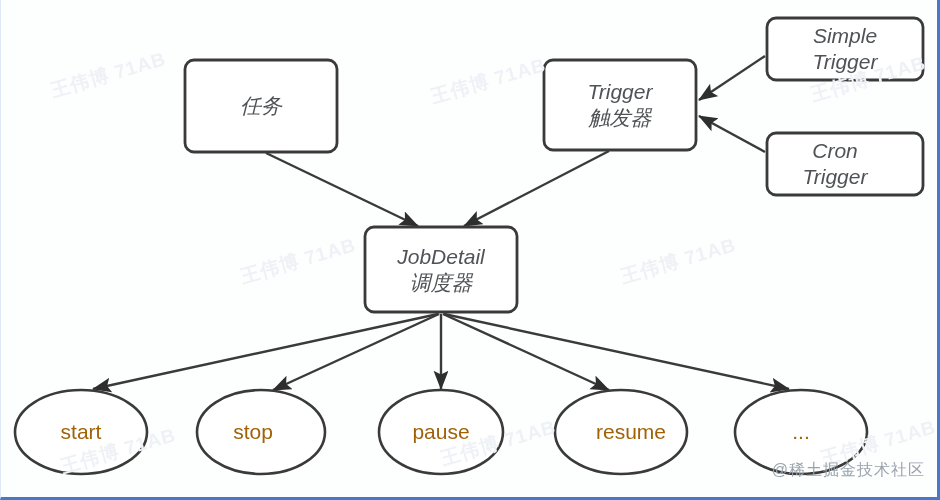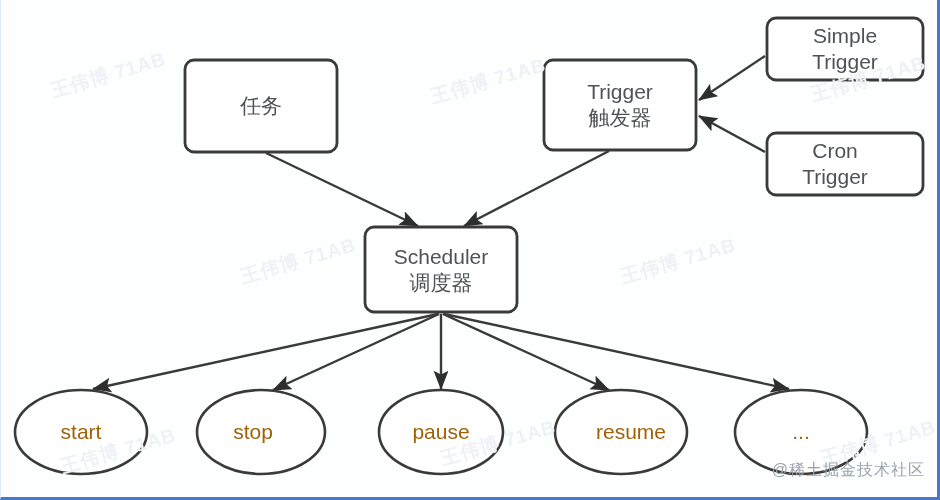--- a/index.html
+++ b/index.html
@@ -53,20 +53,21 @@
     position: absolute;
     display: flex;
     flex-direction: column;
     align-items: center;
     justify-content: center;
     color: #4f5256;
     text-align: left;
     line-height: 1.22;
     white-space: nowrap;
     pointer-events: none;
+    font-style: italic;
   }
   .node-label .line1 { font-size: 21px; }
   .node-label .line2 { font-size: 21px; }
   .ellipse-label {
     position: absolute;
     display: flex;
     align-items: center;
     justify-content: center;
     color: #a16207;
     font-size: 21px;
@@ -130,21 +131,21 @@
       </div>
       <div class="node-label" style="left: 766px; top: 18px; width: 156px; height: 62px;">
         <span class="line1">Simple</span>
         <span class="line2">Trigger</span>
       </div>
       <div class="node-label" style="left: 766px; top: 133px; width: 136px; height: 62px;">
         <span class="line1">Cron</span>
         <span class="line2">Trigger</span>
       </div>
       <div class="node-label" style="left: 364px; top: 227px; width: 152px; height: 85px;">
-        <span class="line1">Scheduler</span>
+        <span class="line1">JobDetail</span>
         <span class="line2">调度器</span>
       </div>
       <div class="ellipse-label" style="left: 14px; top: 390px; width: 132px; height: 84px;">start</div>
       <div class="ellipse-label" style="left: 188px; top: 390px; width: 128px; height: 84px;">stop</div>
       <div class="ellipse-label" style="left: 378px; top: 390px; width: 124px; height: 84px;">pause</div>
       <div class="ellipse-label" style="left: 564px; top: 390px; width: 132px; height: 84px;">resume</div>
       <div class="ellipse-label" style="left: 734px; top: 390px; width: 132px; height: 84px;">...</div>
     </div>
 
   <div class="corner-watermark">@稀土掘金技术社区</div>

